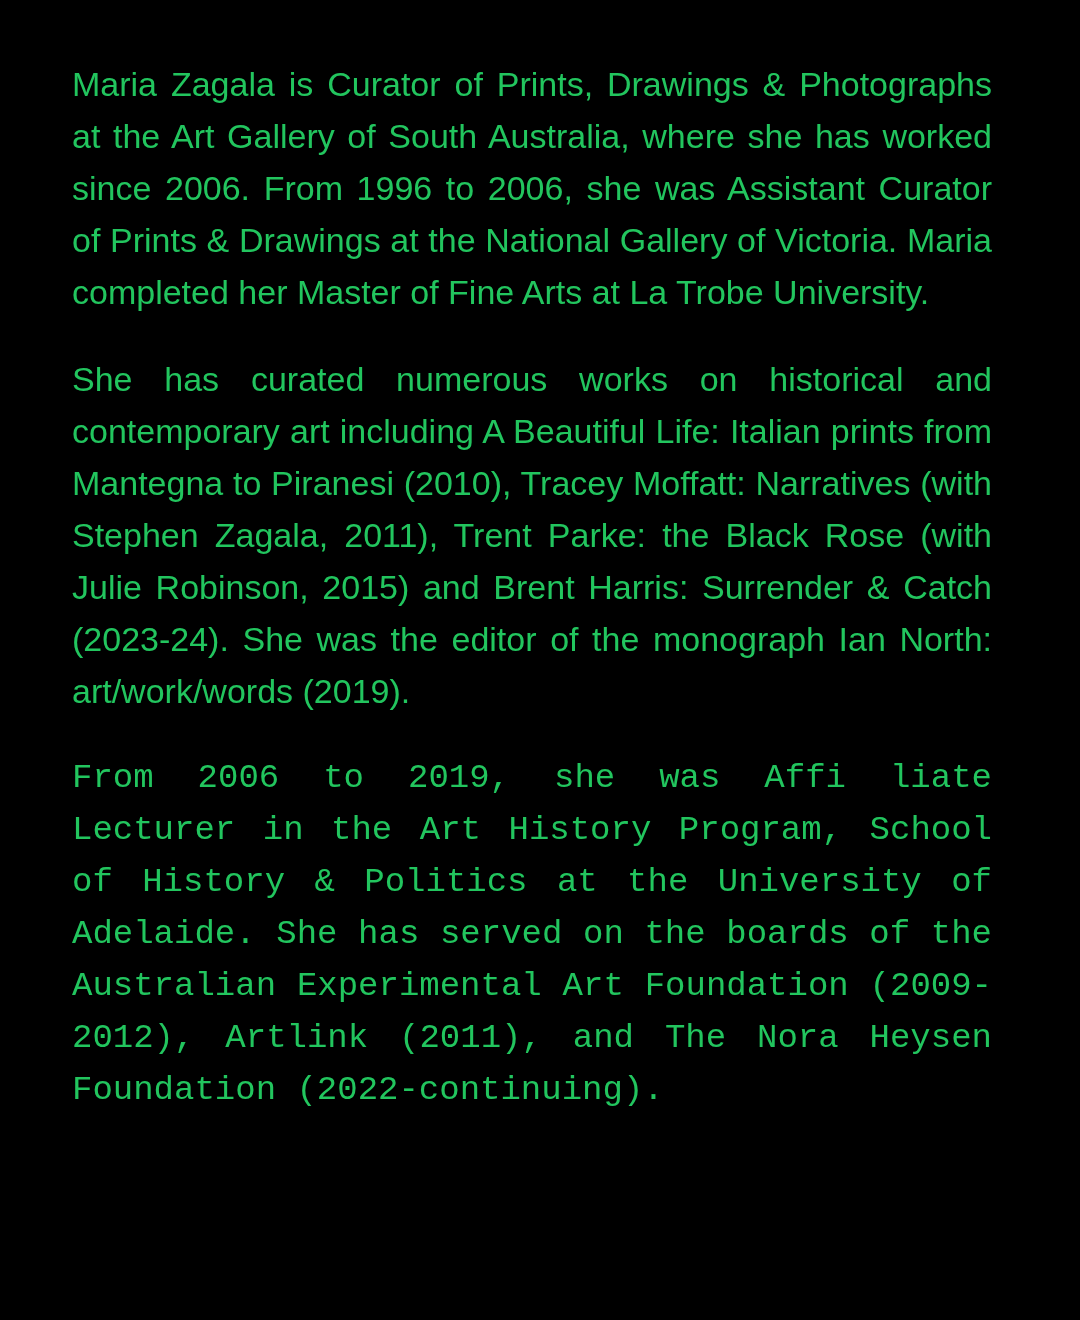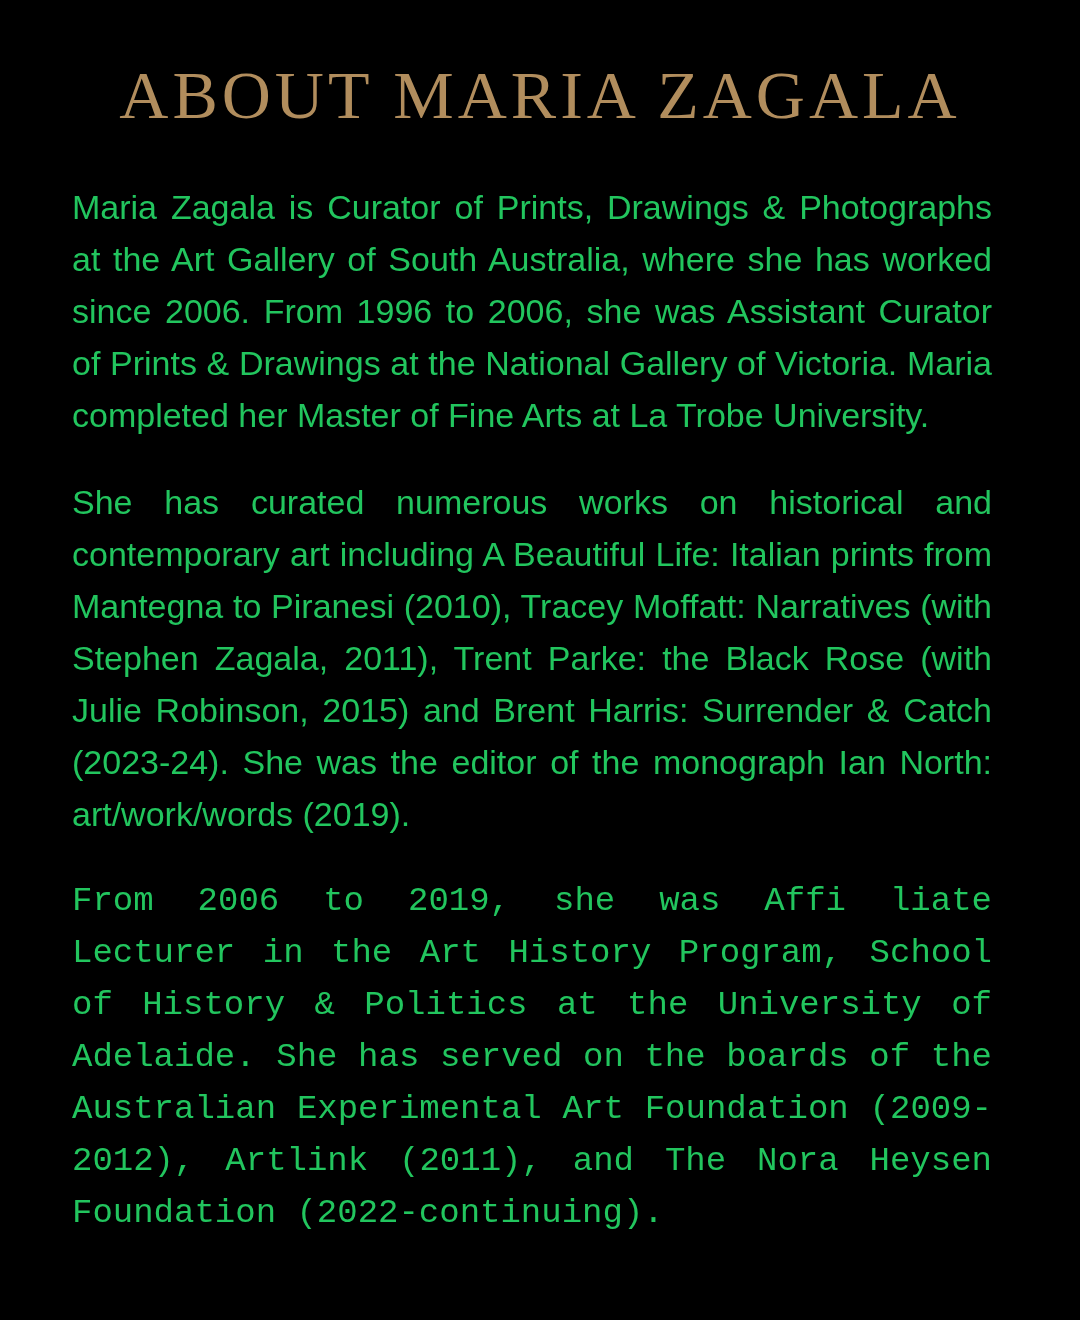--- a/index.html
+++ b/index.html
@@ -39,20 +39,19 @@
   }
   .para:last-child {
     margin-bottom: 0;
     font-family: Liberation Mono, monospace;
   }
 </style>
 </head>
 <body>
 
 <div class="page">
-  <h1 class="title">ABOUT MARIA ZAGALA</h1>
 
   <p class="para">Maria Zagala is Curator of Prints, Drawings &amp; Photographs at the Art Gallery of South Australia, where she has worked since 2006. From 1996 to 2006, she was Assistant Curator of Prints &amp; Drawings at the National Gallery of Victoria. Maria completed her Master of Fine Arts at La Trobe University.</p>
 
   <p class="para">She has curated numerous works on historical and contemporary art including A Beautiful Life: Italian prints from Mantegna to Piranesi (2010), Tracey Moffatt: Narratives (with Stephen Zagala, 2011), Trent Parke: the Black Rose (with Julie Robinson, 2015) and Brent Harris: Surrender &amp; Catch (2023-24). She was the editor of the monograph Ian North: art/work/words (2019).</p>
 
   <p class="para">From 2006 to 2019, she was Affi liate Lecturer in the Art History Program, School of History &amp; Politics at the University of Adelaide. She has served on the boards of the Australian Experimental Art Foundation (2009-2012), Artlink (2011), and The Nora Heysen Foundation (2022-continuing).</p>
 </div>
 
 </body></html>

